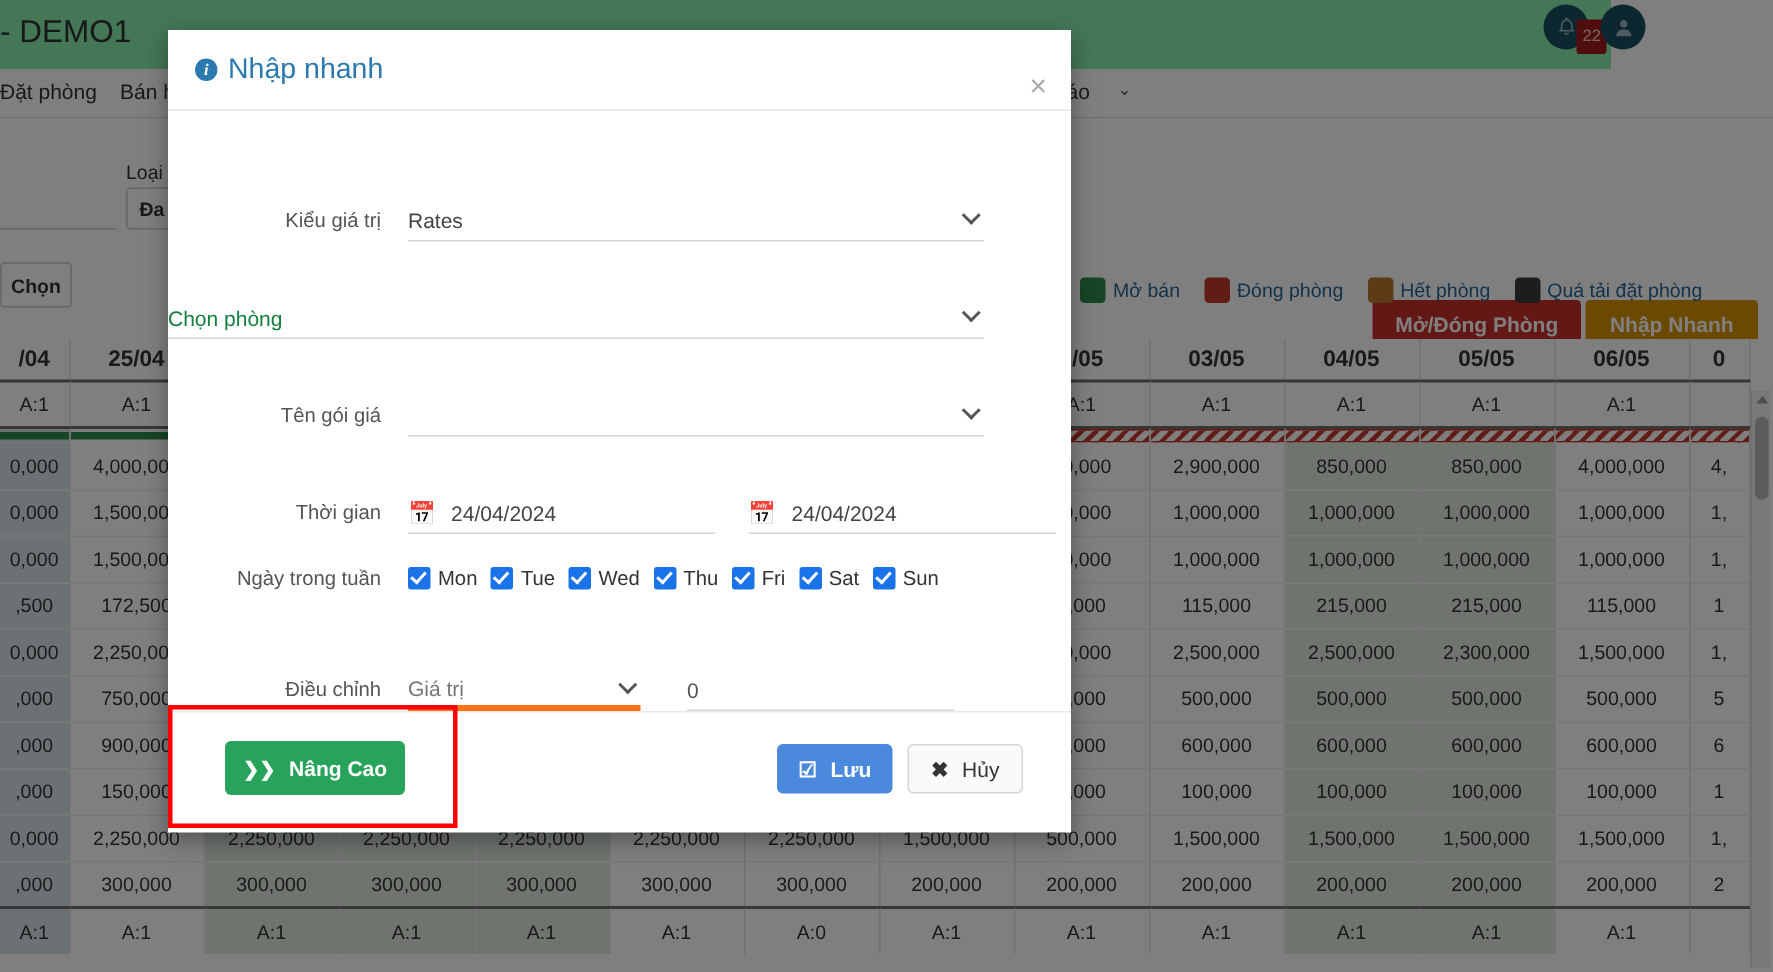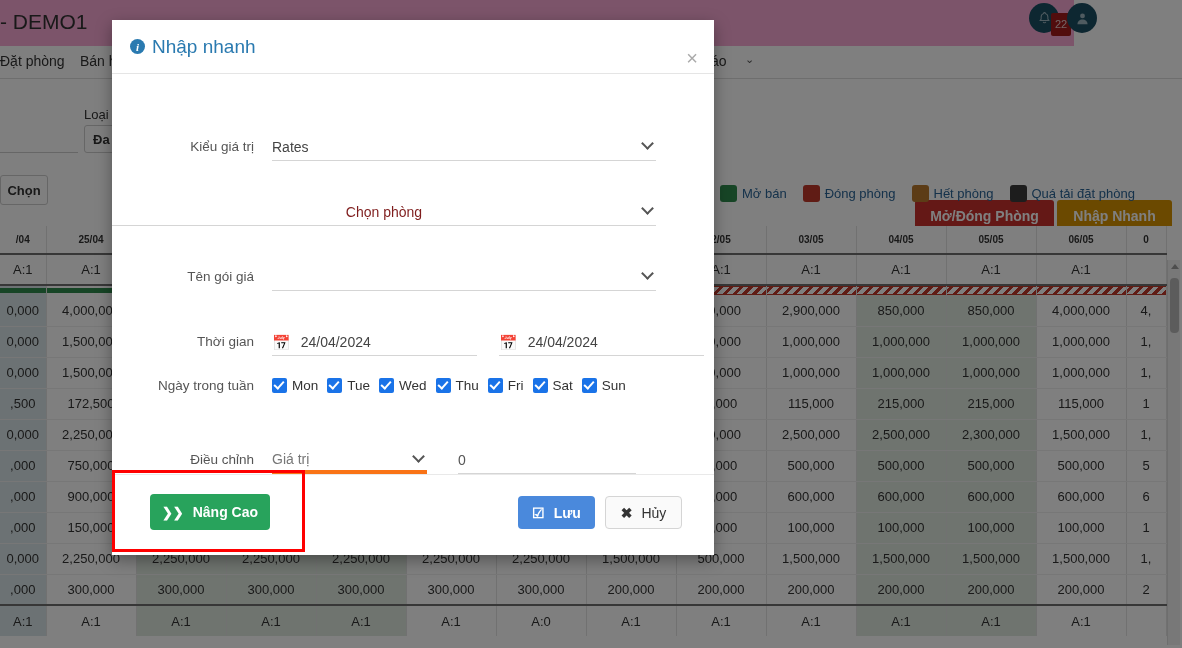--- a/index.html
+++ b/index.html
@@ -14,21 +14,21 @@
   #bg-page {
     position: absolute; inset: 0;
     width: 1182px; height: 648px;
     background: #ffffff;
     overflow: hidden;
   }
 
   .bg-topbar {
     position: absolute; left: 0; top: 0;
     width: 1074px; height: 46px;
-    background: #f9a8d4;
+    background: #86efac;
   }
   .bg-brand {
     position: absolute; left: 0; top: 10px;
     font-size: 21px; color: #333; white-space: nowrap;
   }
   .bg-icon-circle {
     position: absolute; top: 3px;
     width: 30px; height: 30px; border-radius: 50%;
     background: #1b4f63;
     display: flex; align-items: center; justify-content: center;
@@ -101,21 +101,21 @@
   table.rategrid td, table.rategrid th {
     height: 31px;
     text-align: center;
     border-right: 1px solid #e2e2e2;
     border-bottom: 1px solid #eeeeee;
     white-space: nowrap;
     overflow: hidden;
     padding: 0 6px;
   }
   table.rategrid th {
-    font-size: 10px; font-weight: bold; color: #333;
+    font-size: 15px; font-weight: bold; color: #333;
     background: #fff;
     border-bottom: 2px solid #6f6f6f;
     height: 28px;
   }
   tr.row-az td { font-weight: normal; border-bottom: 2px solid #6f6f6f; background: #fff; }
   tr.row-az-bottom td { border-top: 2px solid #6f6f6f; border-bottom: none; }
   td.col-hl { background: #dfe9df; }
   td.firstcol { background: #d9e5e8; }
   .greenbar { height: 5px; background: #2f8a4d; }
   .hatchbar {
@@ -207,21 +207,21 @@
   .field-wrap { position: relative; flex: 1; padding-right: 58px; }
 
   .uline-field {
     position: relative;
     border-bottom: 1px solid #d5d5d5;
     height: 27px;
     display: flex; align-items: center;
     font-size: 14px; color: #444;
     background: transparent;
   }
-  .uline-field.placeholder-text { color: #7f1d1d; justify-content: center; }
+  .uline-field.placeholder-text { color: #15803d; }
   .caret {
     position: absolute; right: 4px; top: 5px;
     width: 9px; height: 9px;
     border-right: 2px solid #555; border-bottom: 2px solid #555;
     transform: rotate(45deg);
   }
 
   .date-field {
     position: relative; display: flex; align-items: center; gap: 10px;
     border-bottom: 1px solid #d5d5d5;

